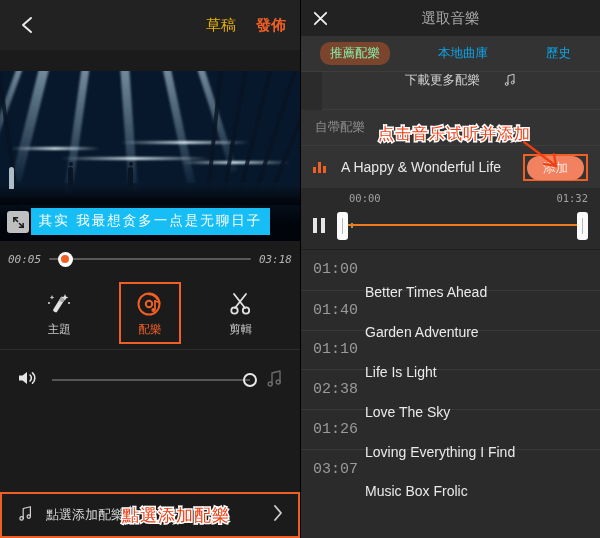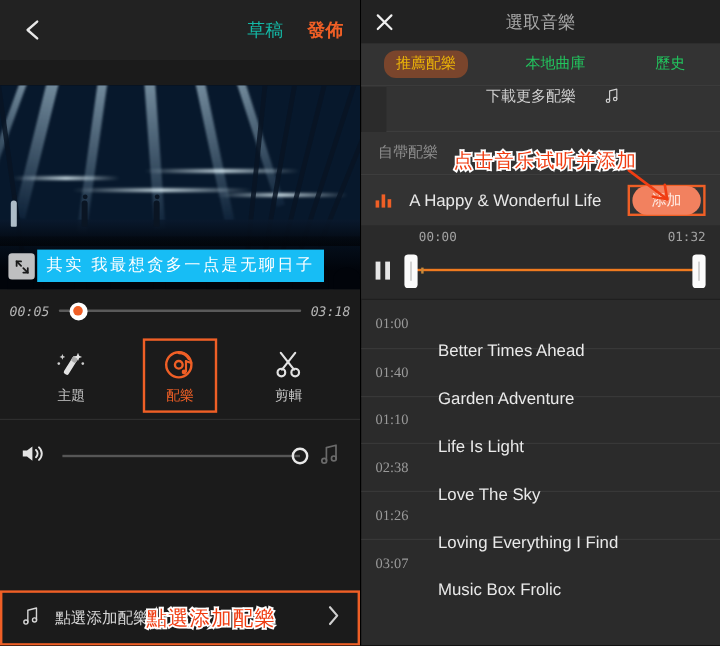--- a/index.html
+++ b/index.html
@@ -27,21 +27,21 @@
   }
   .back-arrow {
     width: 22px; height: 22px;
     display: flex; align-items: center; justify-content: center;
     color: #e8e8e8;
   }
   .l-header-right {
     position: absolute; right: 14px; top: 0; height: 50px;
     display: flex; align-items: center; gap: 20px;
   }
-  .hdr-draft { color: #14b8a6; font-size: 15px; }
+  .hdr-draft { color: #eab308; font-size: 15px; }
   .hdr-publish { color: #ef5f26; font-size: 15px; font-weight: bold; }
 
   .video-area {
     position: relative;
     height: 170px; flex: 0 0 170px;
     background: #050a14;
     overflow: hidden;
     margin-top: 21px;
   }
   .stage {
@@ -202,22 +202,22 @@
   .r-title {
     width: 100%; text-align: center;
     color: #a8a8a8; font-size: 14.5px;
   }
   .tabs-row {
     height: 36px; flex: 0 0 36px;
     display: flex; align-items: center; justify-content: space-around;
     background: #333333;
     border-bottom: 1px solid #3d3d3d;
   }
-  .tab { font-size: 12.5px; color: #22c55e; padding: 3px 10px; border-radius: 10px; }
-  .tab.active { background: #7a452c; color: #eab308; }
+  .tab { font-size: 12.5px; color: #0ea5e9; padding: 3px 10px; border-radius: 10px; }
+  .tab.active { background: #7a452c; color: #86efac; }
   .download-row {
     height: 38px; flex: 0 0 38px;
     display: flex; justify-content: center; gap: 22px;
     background: #333333;
     border-bottom: 1px solid #3d3d3d;
     color: #d0d0d0; font-size: 12.5px; margin-left: 21px;
   }
   .section-label-row {
     height: 36px; flex: 0 0 36px;
     display: flex; align-items: center;
@@ -285,21 +285,21 @@
     width: 2px; height: 5px; margin-top: -2px; background: #c98a3b;
   }
 
   .track-list { flex: 1; overflow: hidden; }
   .track-row {
     height: 39.8px;
     display: flex; align-items: center;
     padding: 0 12px; gap: 14px;
   }
   .track-row + .track-row { border-top: 1px solid #383838; }
-  .tr-dur { color: #9a9a9a; font-size: 12px; font-family: Liberation Serif, serif; width: 38px; }
+  .tr-dur { color: #9a9a9a; font-size: 15px; font-family: Liberation Mono, monospace; width: 38px; }
   .tr-name { color: #eaeaea; font-size: 14px; margin-top: 44px; }
 
   
   .annot {
     position: absolute;
     color: #f03d12;
     font-weight: normal;
     font-family: "DejaVu Sans", sans-serif;
     letter-spacing: 1px;
     white-space: nowrap;

